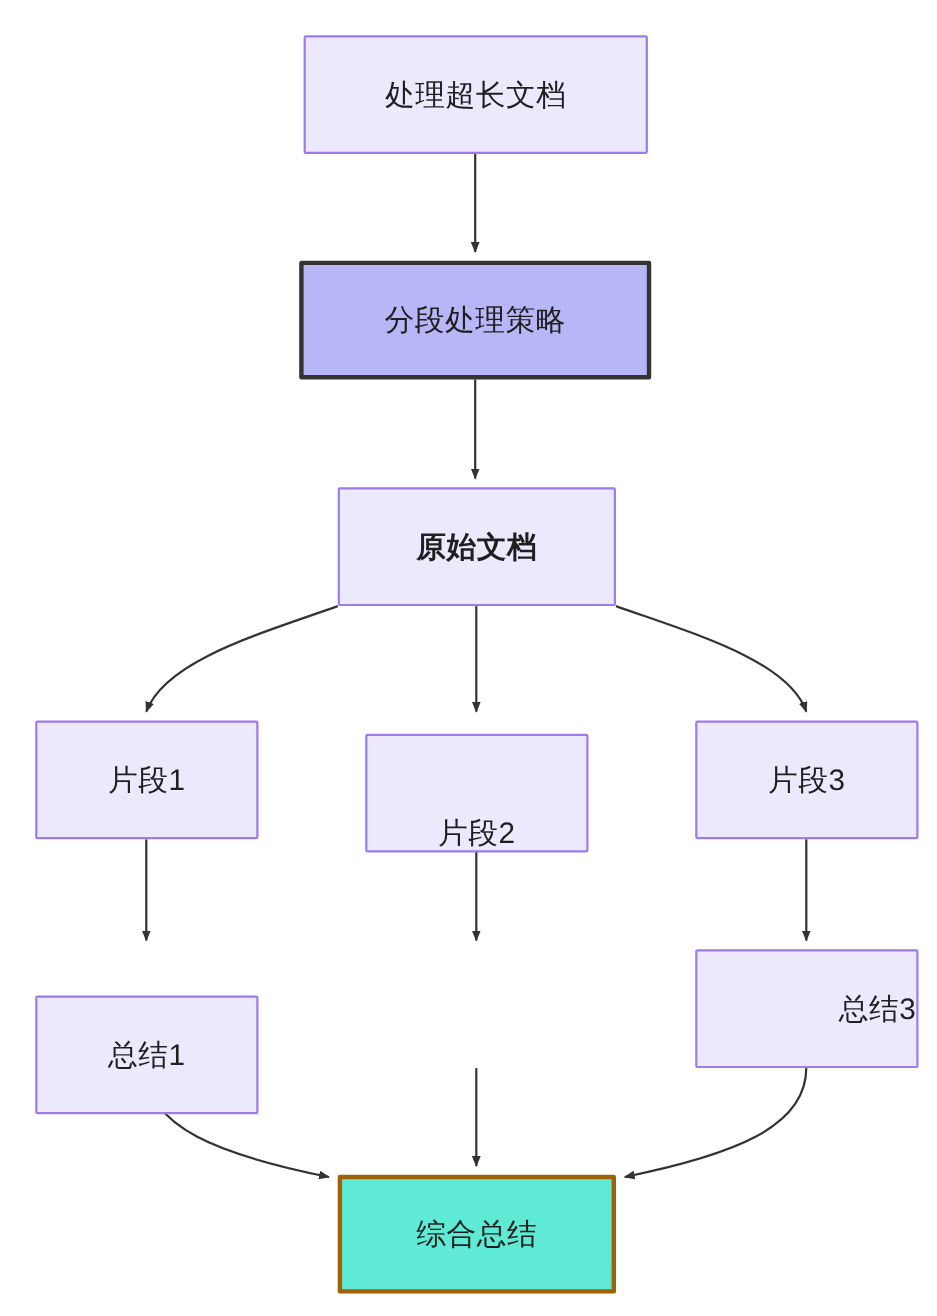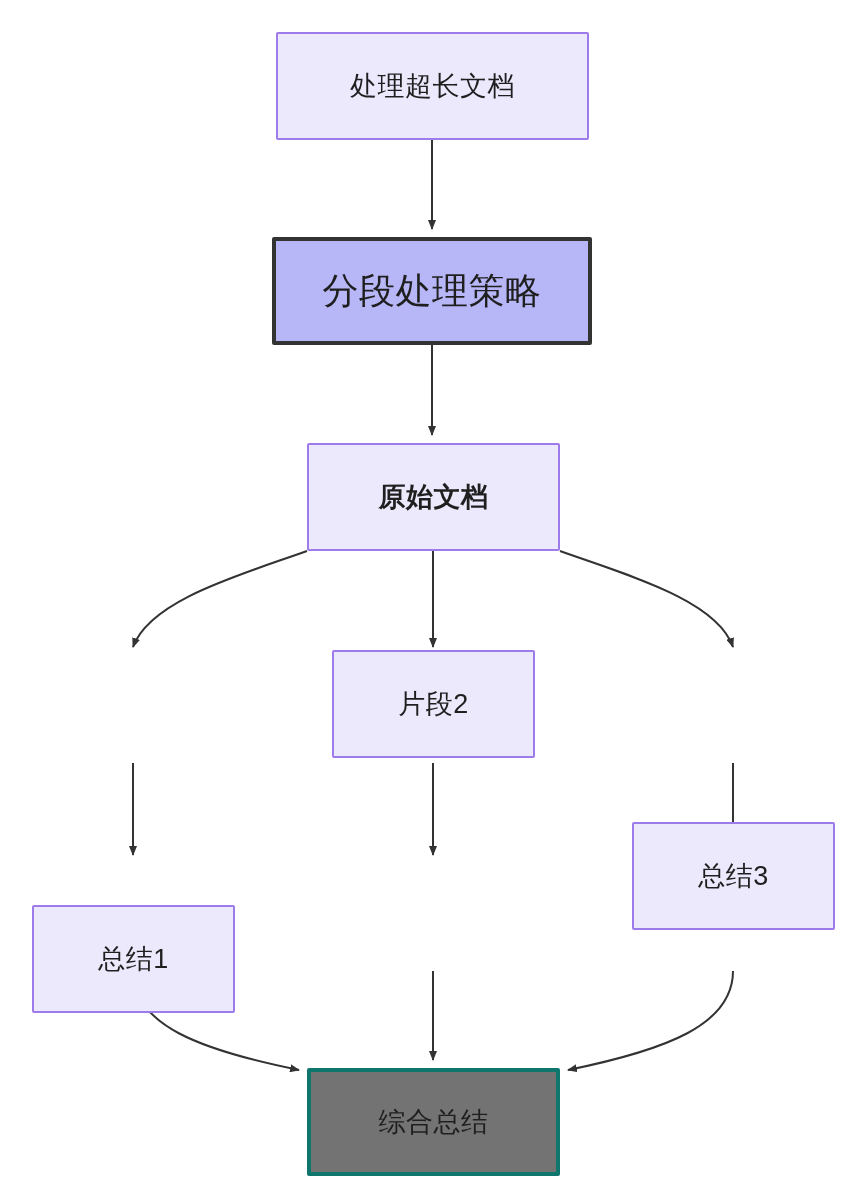--- a/index.html
+++ b/index.html
@@ -45,38 +45,38 @@
   .style-lavender {
     background: #ece9fd;
     border: 2px solid #9d7bea;
     border-radius: 2px;
     font-size: 27px;
   }
   .style-periwinkle {
     background: #b7b6f7;
     border: 4px solid #333333;
     border-radius: 2px;
-    font-size: 36px;
+    font-size: 27px;
   }
   .style-green {
-    background: #737373;
-    border: 4px solid #0f766e;
+    background: #5eead4;
+    border: 4px solid #a16207;
     border-radius: 2px;
     font-size: 27px;
   }
   
   .pos-doc        { left: 276px; top: 32px;   width: 313px; height: 108px; }
   .pos-strategy   { left: 272px; top: 237px;  width: 320px; height: 108px; }
   .pos-source     { left: 307px; top: 443px;  width: 253px; height: 108px; font-weight: bold; }
   .pos-frag1      { left: 32px;  top: 655px;  width: 203px; height: 108px; }
-  .pos-frag2      { left: 332px; top: 650px;  width: 203px; height: 108px; }
+  .pos-frag2      { left: 332px; top: 667px;  width: 203px; height: 108px; align-items: flex-end; }
   .pos-frag3      { left: 632px; top: 655px;  width: 203px; height: 108px; }
   .pos-sum1       { left: 32px;  top: 863px;  width: 203px; height: 108px; margin-top: 42px; }
   .pos-sum2       { left: 332px; top: 863px;  width: 203px; height: 108px; }
-  .pos-sum3       { left: 632px; top: 822px;  width: 203px; height: 108px; }
+  .pos-sum3       { left: 632px; top: 863px;  width: 203px; height: 108px; justify-content: flex-end; }
   .pos-final      { left: 307px; top: 1068px; width: 253px; height: 108px; }
 </style>
 </head>
 <body>
 
 <div id="diagram-root">
 
   <svg id="edge-layer" viewBox="0 0 852 1196" width="852" height="1196" xmlns="http://www.w3.org/2000/svg">
     <defs>
       <marker id="arrowhead" markerWidth="10" markerHeight="8" refX="9" refY="4" orient="auto" markerUnits="userSpaceOnUse">
@@ -110,25 +110,31 @@
   </div>
 
   <div class="node style-periwinkle pos-strategy">
     <span class="node-label">分段处理策略</span>
   </div>
 
   <div class="node style-lavender pos-source">
     <span class="node-label">原始文档</span>
   </div>
 
+  <div class="node style-lavender pos-frag1">
+    <span class="node-label">片段1</span>
+  </div>
 
   <div class="node style-lavender pos-frag2">
     <span class="node-label">片段2</span>
   </div>
 
+  <div class="node style-lavender pos-frag3">
+    <span class="node-label">片段3</span>
+  </div>
 
   <div class="node style-lavender pos-sum1">
     <span class="node-label">总结1</span>
   </div>
 
 
   <div class="node style-lavender pos-sum3">
     <span class="node-label">总结3</span>
   </div>
 

